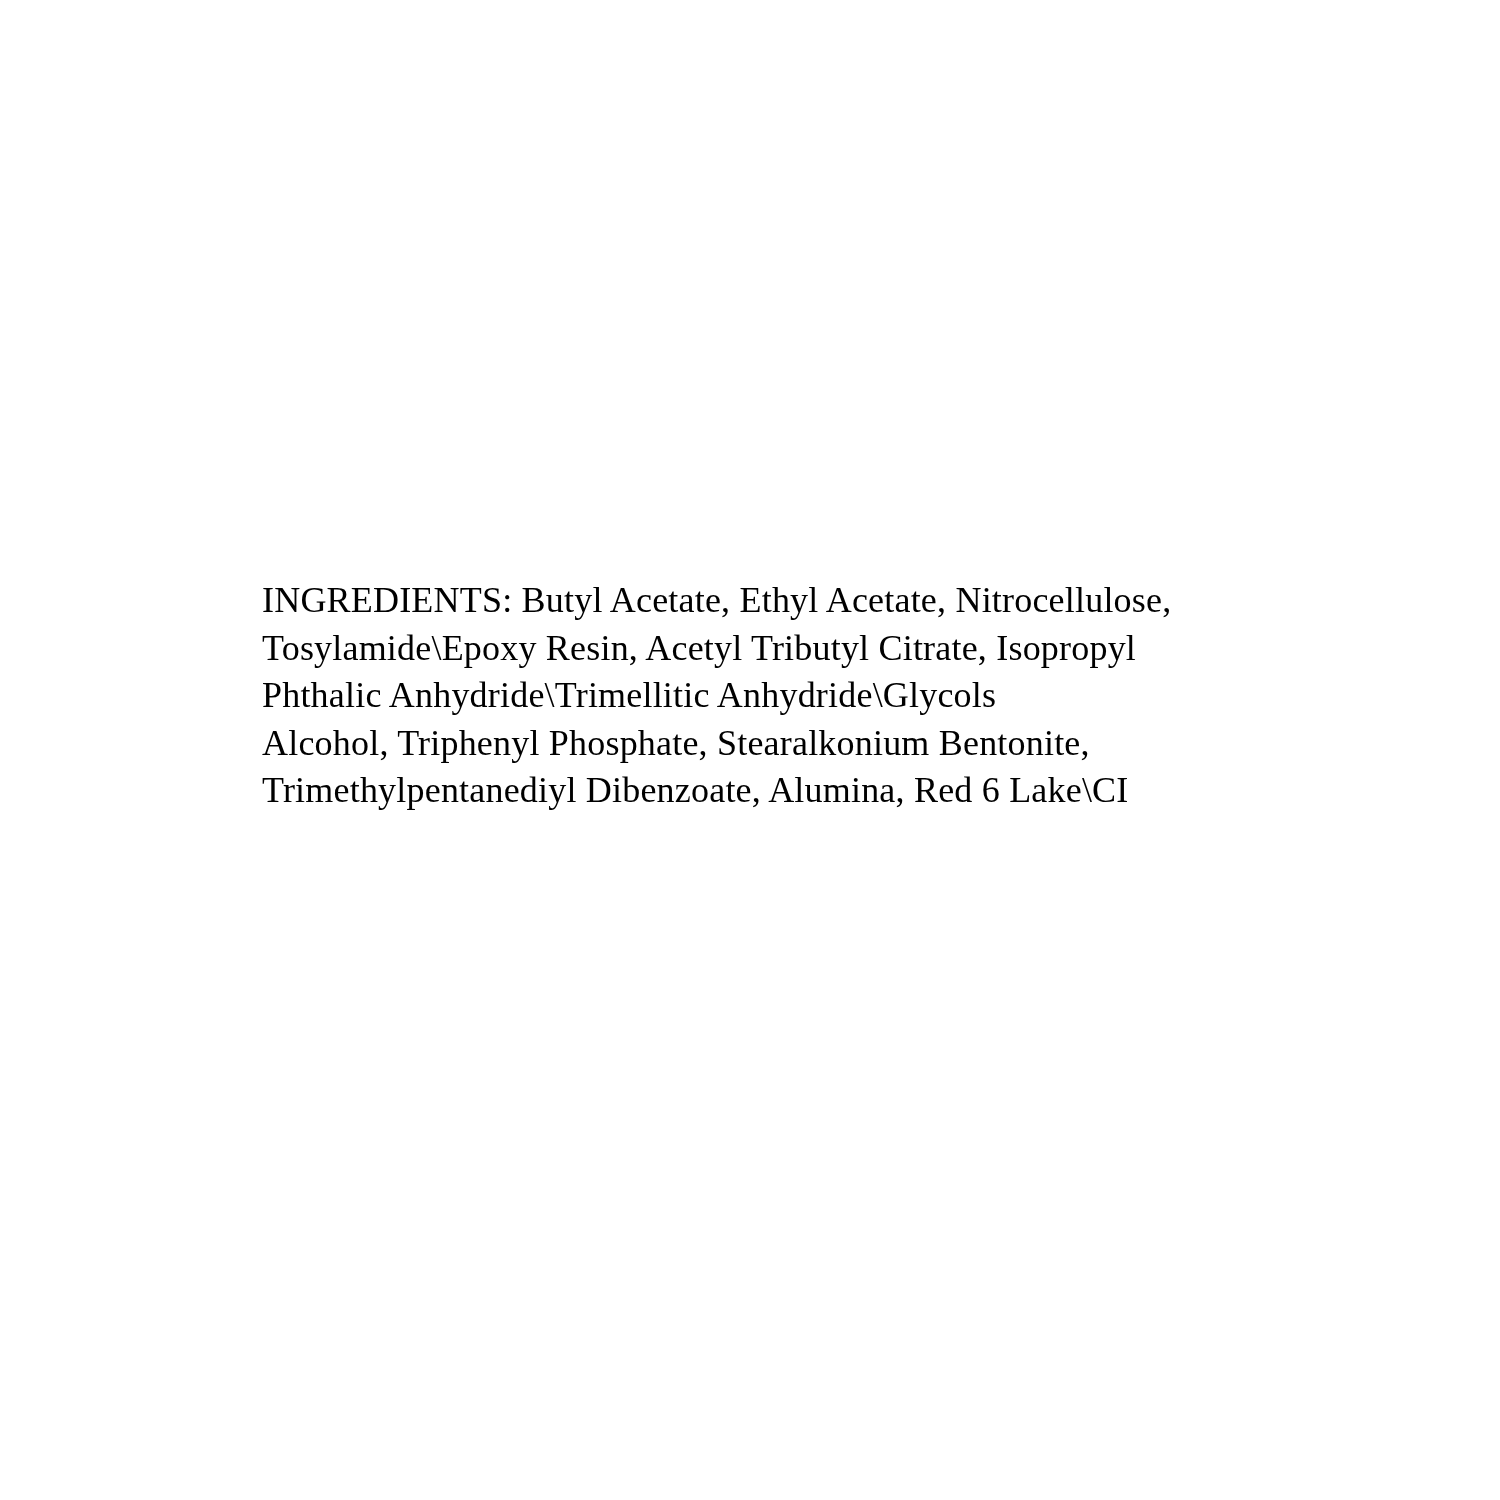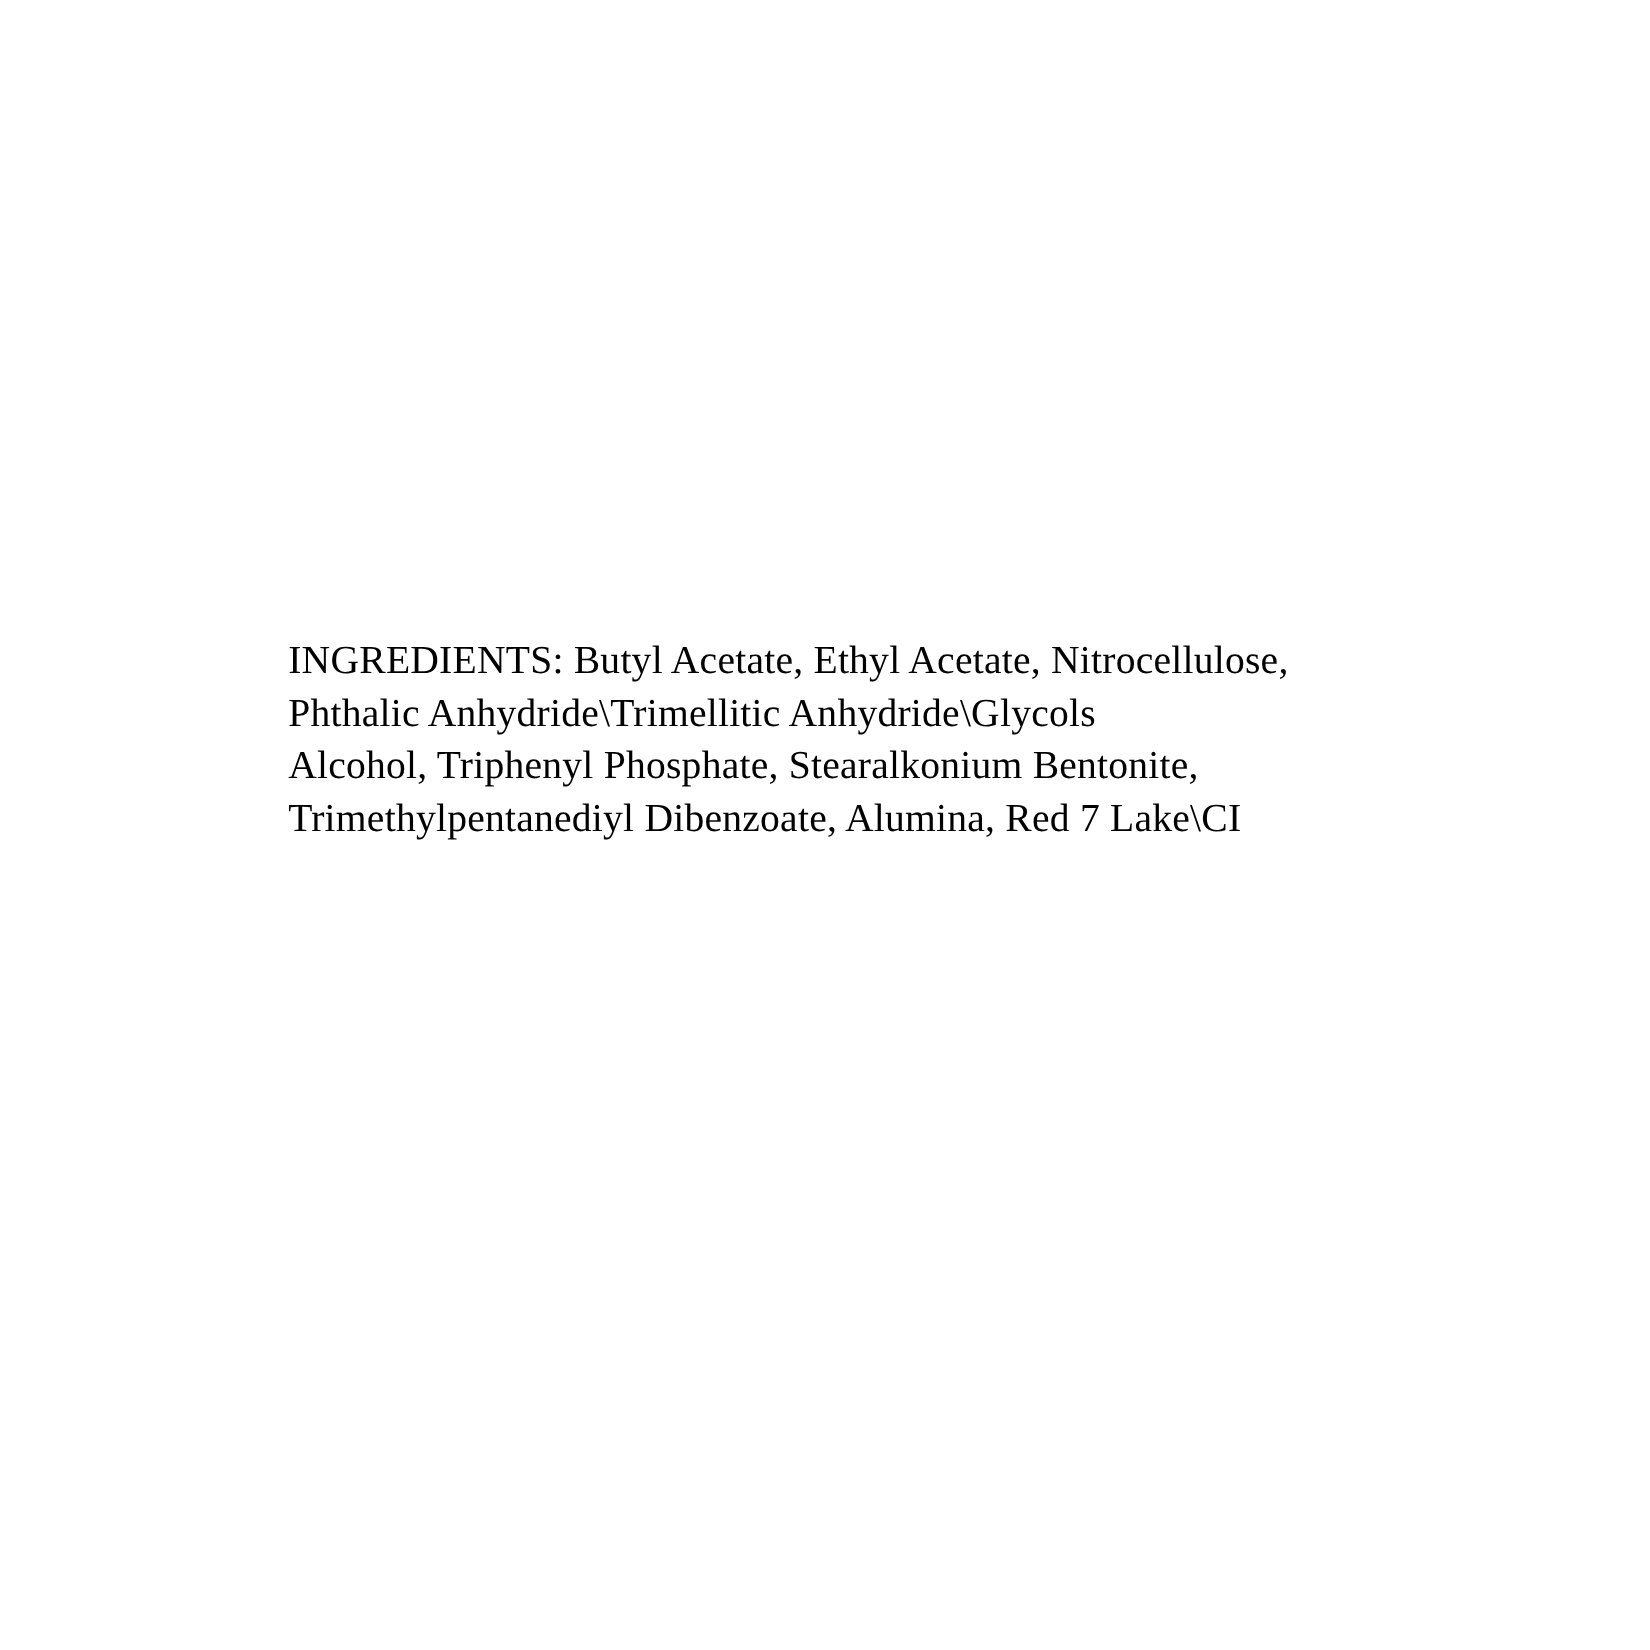--- a/index.html
+++ b/index.html
@@ -29,17 +29,18 @@
   .ingredients-line {
     display: block;
   }
 </style>
 </head>
 <body>
 
 <div class="page">
   <div class="ingredients-block">
     <span class="ingredients-line">INGREDIENTS: Butyl Acetate, Ethyl Acetate, Nitrocellulose,</span>
+    <span class="ingredients-line">Tosylamide\Epoxy Resin, Acetyl Tributyl Citrate, Isopropyl</span>
     <span class="ingredients-line">Phthalic Anhydride\Trimellitic Anhydride\Glycols</span>
     <span class="ingredients-line">Alcohol, Triphenyl Phosphate, Stearalkonium Bentonite,</span>
-    <span class="ingredients-line">Trimethylpentanediyl Dibenzoate, Alumina, Red 7 Lake\CI</span>
+    <span class="ingredients-line">Trimethylpentanediyl Dibenzoate, Alumina, Red 6 Lake\CI</span>
   </div>
 </div>
 
 </body></html>

